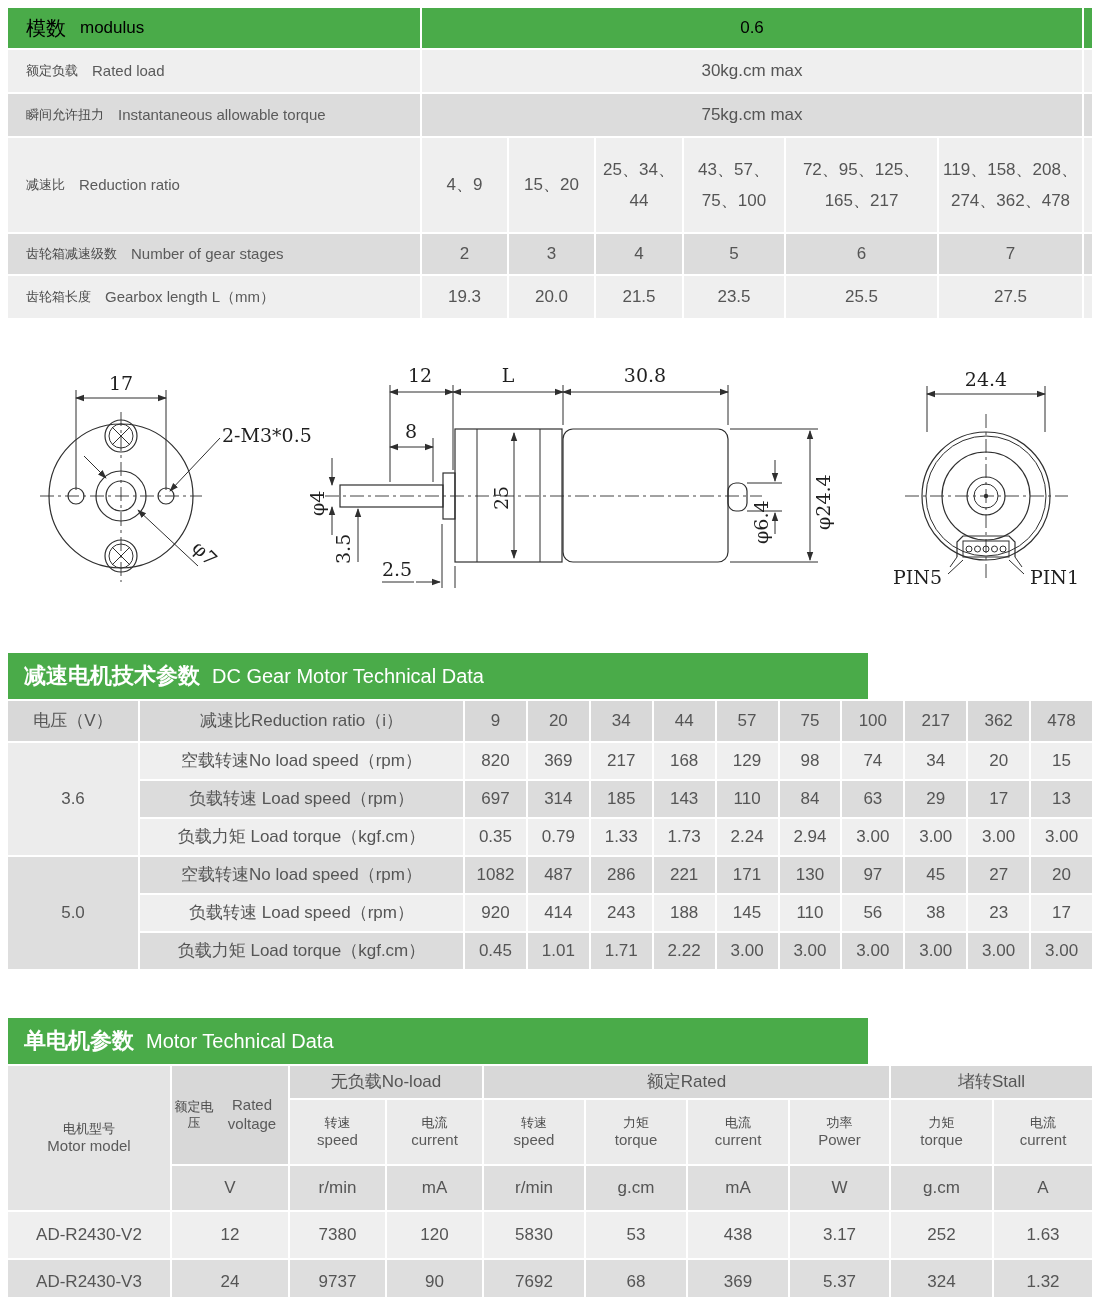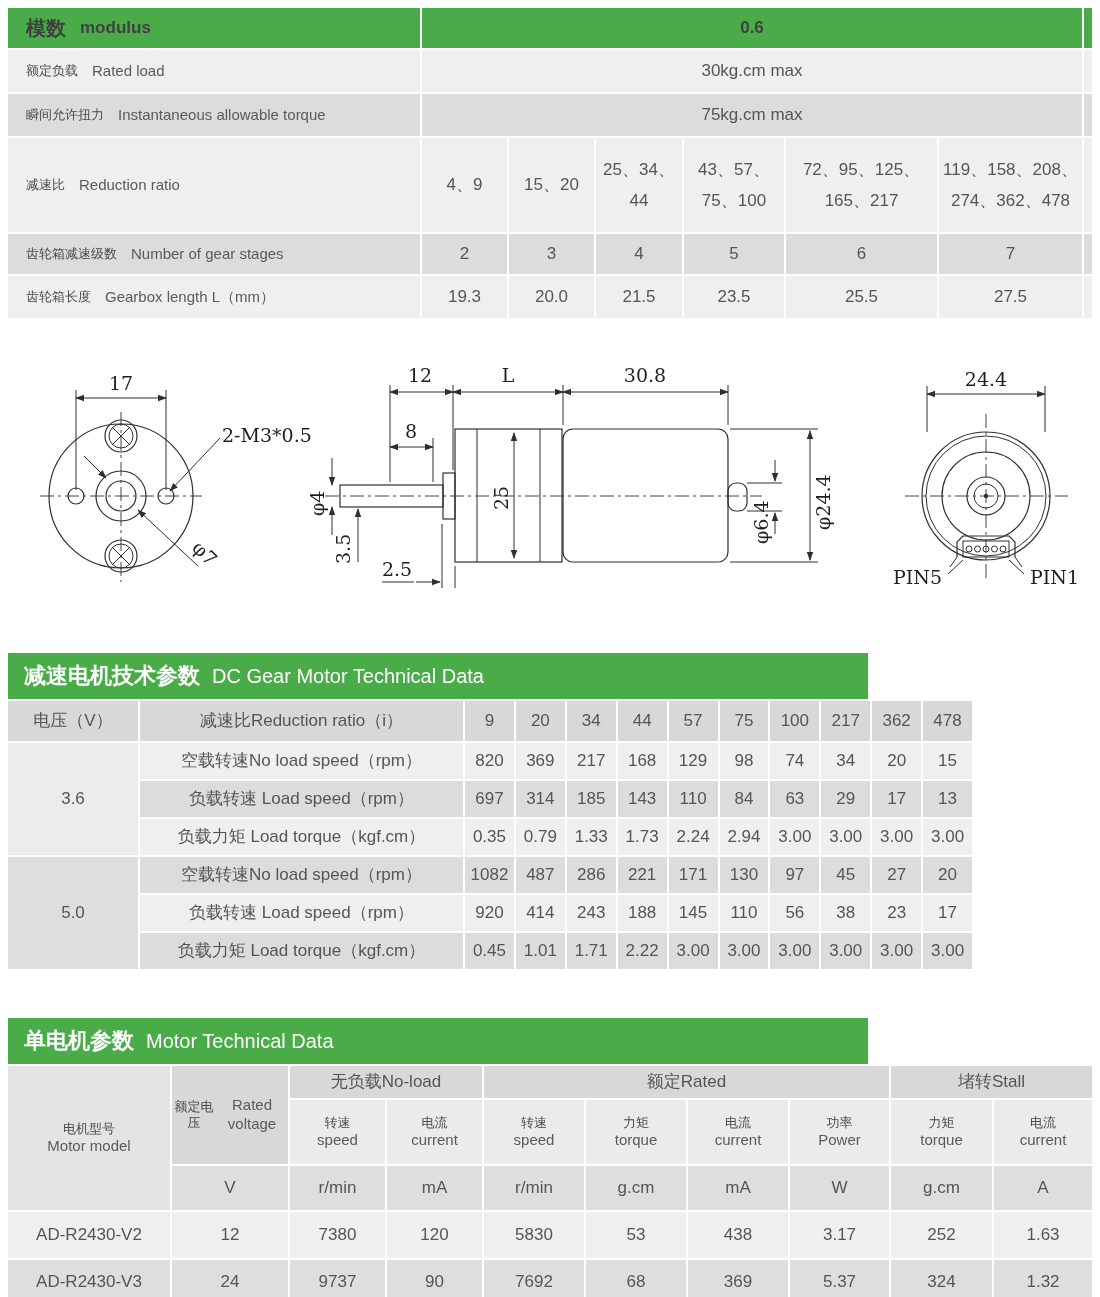--- a/index.html
+++ b/index.html
@@ -9,21 +9,21 @@
   *{box-sizing:border-box;margin:0;padding:0}
   body{background:#fff;font-family:"Liberation Sans","DejaVu Sans",sans-serif}
   .page{position:relative;width:1100px;height:1297px;background:#fff;overflow:hidden}
 
   
   .c{display:flex;align-items:center;justify-content:center;text-align:center;
      color:var(--txt);font-size:17px;line-height:1.25}
   .c.lab{justify-content:flex-start;text-align:left;padding-left:18px;gap:14px}
   .zh{font-size:13px;color:#4a4a4a}
   .en{font-size:15px;color:#5a5a5a}
-  .grn{background:var(--green)!important;color:#404040;font-weight:bold}
+  .grn{background:var(--green)!important;color:#000000;font-weight:normal}
   .lt{background:var(--lt)} .dk{background:var(--dk)} .hd{background:var(--hd)}
   .pre{white-space:pre-line;line-height:1.85}
   [data-repeat]{display:contents}
 
   
   .spec-grid{position:absolute;left:8px;top:8px;width:1084px;display:grid;
     grid-template-columns:412px 85px 85px 86px 100px 151px 1fr 8px;
     grid-template-rows:40px 42px 42px 94px 40px 42px;gap:2px}
   .spec-head-label{justify-content:flex-start;padding-left:70px;gap:22px}
   .spec-head-label .zh-b{font-size:20px}
@@ -37,21 +37,21 @@
   .drawings .thin{stroke:#2f2f2f;stroke-width:1;fill:none}
   .drawings .cl{stroke:#2f2f2f;stroke-width:0.9;fill:none;stroke-dasharray:14 4 3 4}
 
   
   .banner{position:absolute;left:8px;width:860px;height:46px;background:var(--green);
     display:flex;align-items:center;gap:12px;padding-left:16px}
   .banner .b-zh{color:#fff;font-weight:bold;font-size:22px}
   .banner .b-en{color:#fff;font-weight:normal;font-size:20px}
 
   
-  .gt-grid{position:absolute;left:8px;top:701px;width:964px;display:grid;
+  .gt-grid{position:absolute;left:8px;top:701px;width:1084px;display:grid;
     grid-template-columns:130px 323px repeat(10,1fr);
     grid-template-rows:40px 36px 36px 36px 36px 36px 36px;gap:2px}
   .v36{grid-column:1;grid-row:2/span 3;background:#ececec}
   .v50{grid-column:1;grid-row:5/span 3;background:var(--unit)}
 
   
   .mt-grid{position:absolute;left:8px;top:1066px;width:1084px;display:grid;
     grid-template-columns:162px 116px 95px 95px 100px 100px 100px 99px 101px 1fr;
     grid-template-rows:32px 64px 44px 46px 44px;gap:2px}
   .m-model{grid-column:1;grid-row:1/span 3;background:var(--mdl);flex-direction:column}

